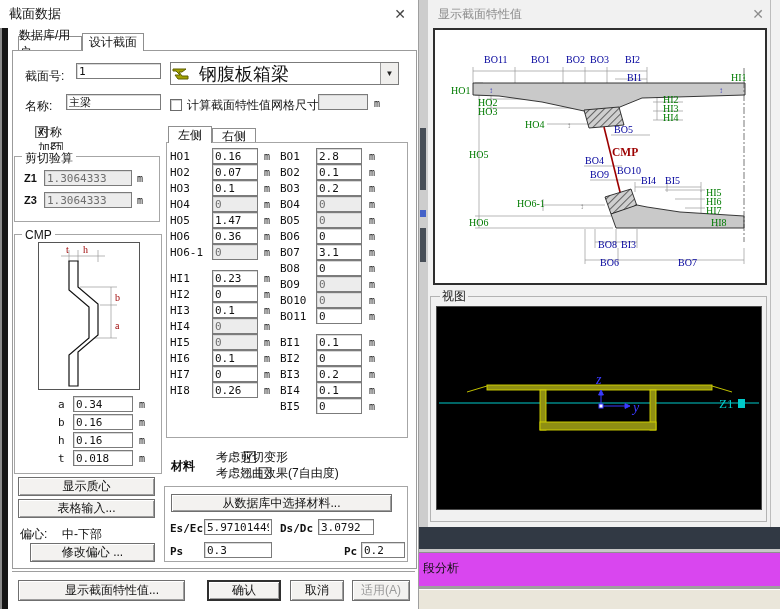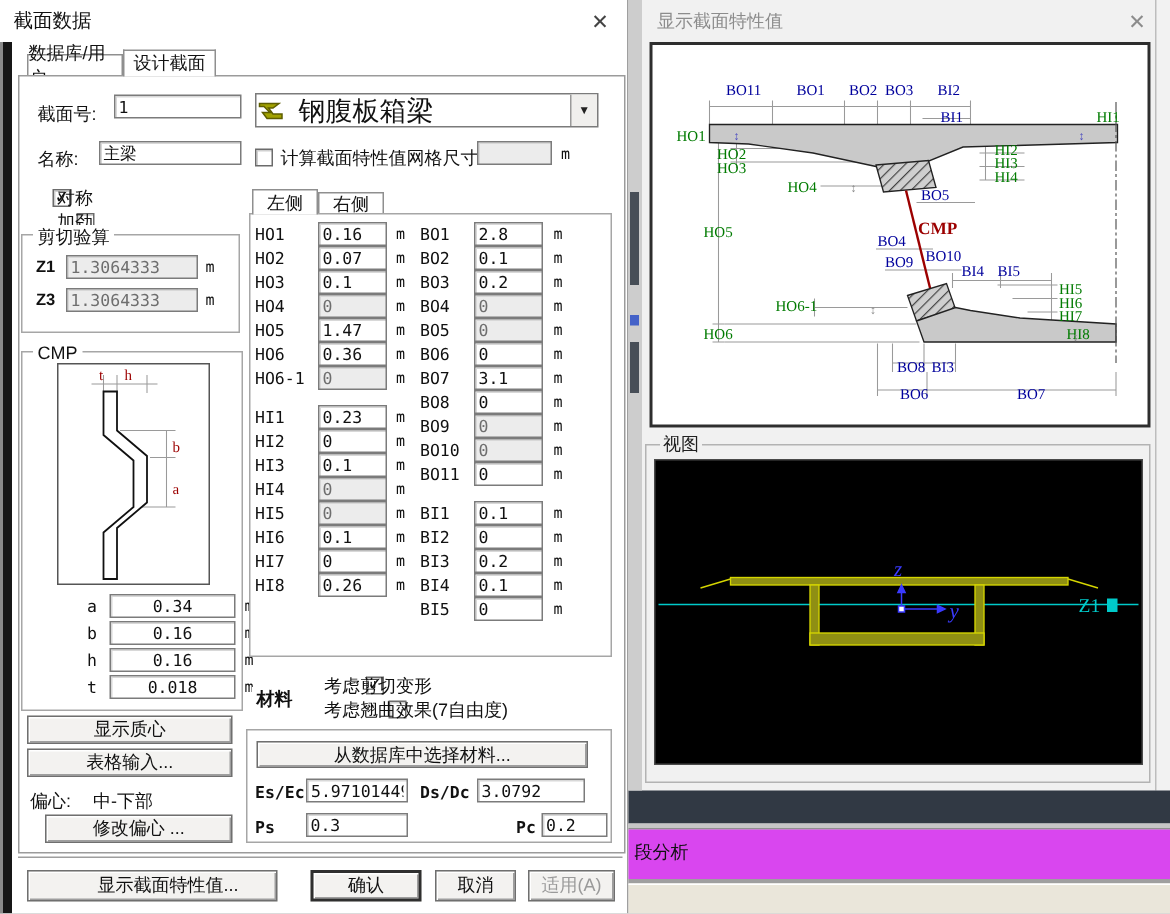--- a/index.html
+++ b/index.html
@@ -36,21 +36,21 @@
   .ddl .arrow{width:17px;align-self:stretch;background:#f0efed;border-left:1px solid #9a9a9a;display:flex;align-items:center;justify-content:center;font-size:8px;color:#222;}
   .frow{display:flex;align-items:center;height:16px;}
   .frow.gap{margin-top:10px;}
   .flab{font-size:11px;font-family:"DejaVu Sans Mono",monospace;}
   #h-col .flab{width:42px;} #h-col .tin{width:46px;} #h-col .funit{margin-left:6px;}
   #b-col .flab{width:36px;} #b-col .tin{width:46px;} #b-col .funit{margin-left:7px;}
   #shear-rows .frow{height:16px;margin-bottom:6px;}
   #shear-rows .flab{width:20px;font-family:"Liberation Sans",sans-serif;font-weight:bold;font-size:11px;}
   #shear-rows .tin{width:88px;} #shear-rows .funit{margin-left:5px;}
   #cmp-rows .frow{height:16px;margin-bottom:2px;}
-  #cmp-rows .flab{width:15px;} #cmp-rows .tin{width:84px;text-align:center;} #cmp-rows .funit{margin-left:6px;}
+  #cmp-rows .flab{width:15px;} #cmp-rows .tin{width:60px;} #cmp-rows .funit{margin-left:6px;}
   .funit{font-family:"DejaVu Sans Mono",monospace;font-size:10px;}
   
   #splitter{position:absolute;left:419px;top:0;width:9px;height:527px;background:#cdcdcd;z-index:4;}
   #splitter .seg{position:absolute;left:1px;width:6px;background:#474e57;}
   #splitter .segblue{position:absolute;left:1px;width:6px;background:#4462c8;}
   #right-bg{position:absolute;left:428px;top:0;width:352px;height:527px;background:#f1f1f1;}
   #panel-title{position:absolute;left:438px;top:6px;font-size:12px;color:#8c8c8c;}
   #panel-close{right:12px;color:#8c8c8c;}
   #canvas1{position:absolute;left:433px;top:28px;width:334px;height:257px;background:#fff;border:2px solid #2e2e2e;box-sizing:border-box;}
   #view-label{position:absolute;left:440px;top:288px;font-size:12px;color:#222;background:#f1f1f1;padding:0 2px;z-index:2;}
@@ -343,21 +343,21 @@
     <span class="abs lab" style="left:216px;top:449px;">考虑剪切变形</span>
     <span class="abs cb" style="left:198px;top:466px;"></span>
     <span class="abs lab" style="left:216px;top:465px;">考虑翘曲效果(7自由度)</span>
 
     <div class="grp" style="left:164px;top:486px;width:244px;height:76px;"></div>
     <span class="grp-label" style="left:168px;top:458px;font-weight:bold;">材料</span>
     <div class="btn" style="left:171px;top:494px;width:221px;height:18px;">从数据库中选择材料...</div>
     <span class="abs flab" style="left:170px;top:522px;font-weight:bold;text-align:right;">Es/Ec</span>
     <input class="abs tin" style="left: 204px; top: 519px; width: 68px;" readonly="" value="5.9710144927">
     <span class="abs flab" style="left:280px;top:522px;font-weight:bold;">Ds/Dc</span>
-    <input class="abs tin" style="left: 318px; top: 519px; width: 72px;" readonly="" value="3.0792">
+    <input class="abs tin" style="left: 318px; top: 519px; width: 56px;" readonly="" value="3.0792">
     <span class="abs flab" style="left:170px;top:545px;font-weight:bold;">Ps</span>
     <input class="abs tin" style="left: 204px; top: 542px; width: 68px;" readonly="" value="0.3">
     <span class="abs flab" style="left:344px;top:545px;font-weight:bold;">Pc</span>
     <input class="abs tin" style="left: 361px; top: 542px; width: 44px;" readonly="" value="0.2">
 
     <div class="abs" style="left:12px;top:571px;width:403px;height:2px;border-top:1px solid #9e9e9e;border-bottom:1px solid #fff;"></div>
     <div class="btn" style="left:18px;top:580px;width:167px;height:21px;padding-left:21px;">显示截面特性值...</div>
     <div class="btn default" style="left:207px;top:580px;width:74px;height:21px;">确认</div>
     <div class="btn" style="left:290px;top:580px;width:54px;height:21px;">取消</div>
     <div class="btn disabled" style="left:352px;top:580px;width:58px;height:21px;">适用(A)</div>

